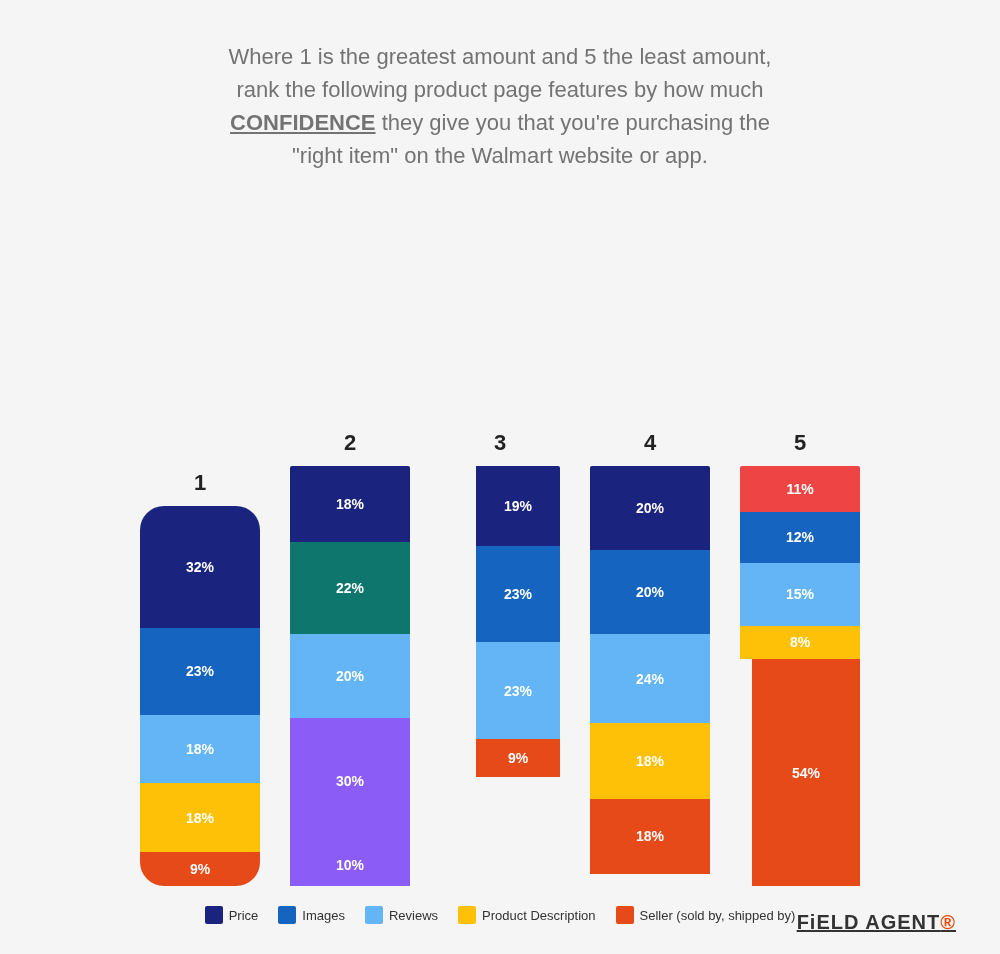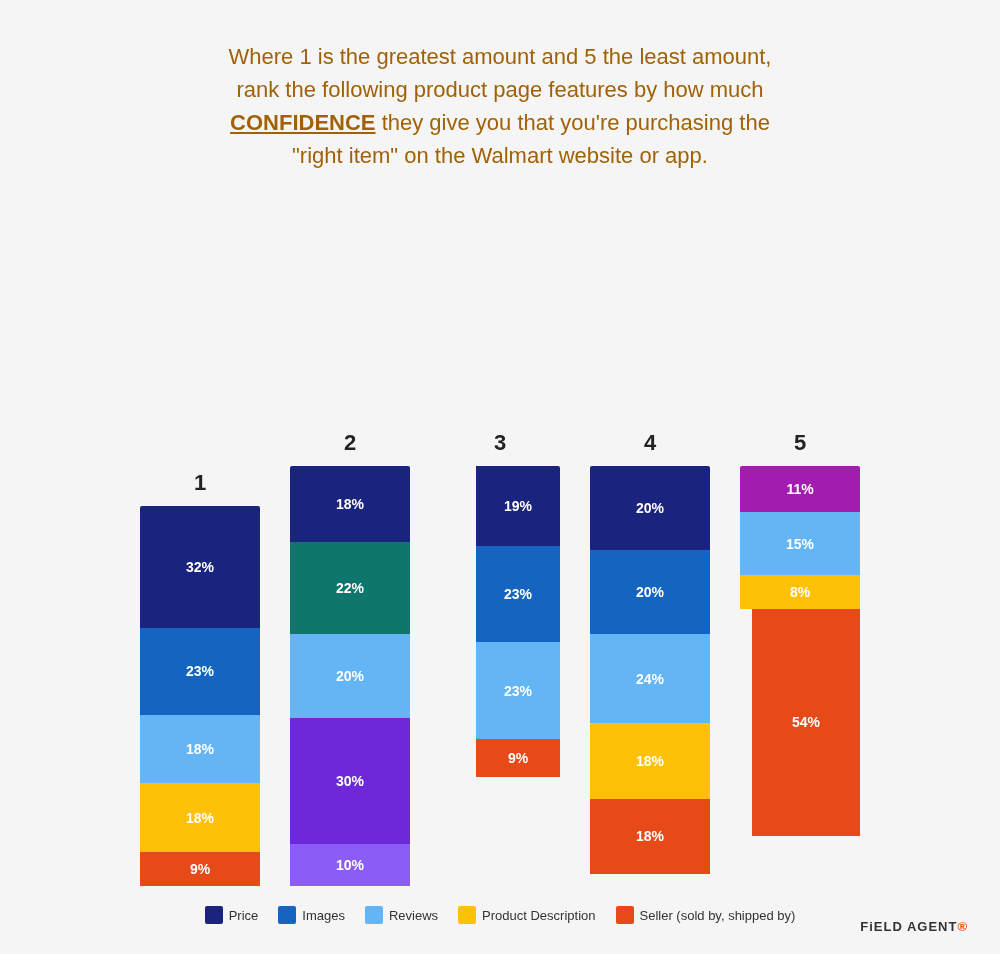--- a/index.html
+++ b/index.html
@@ -19,21 +19,21 @@
       display: flex;
       flex-direction: column;
       align-items: center;
       padding: 40px 60px 30px;
     }
     .title {
       text-align: center;
       font-size: 22px;
       font-weight: 400;
       line-height: 1.5;
-      color: #a16207;
+      color: #737373;
       max-width: 720px;
       margin-bottom: 10px;
     }
     .title strong {
       font-weight: 700;
       text-decoration: underline;
     }
     .sample-size {
       font-style: italic;
       color: #555;
@@ -90,60 +90,61 @@
       color: #333;
     }
     .legend-color {
       width: 18px;
       height: 18px;
       border-radius: 2px;
     }
     .brand {
       position: absolute;
       bottom: 20px;
-      right: 32px;
-      font-size: 13px;
+      right: 44px;
+      font-size: 20px;
       font-weight: 700;
       color: #333;
       letter-spacing: 1px;
+      text-decoration: underline;
     }
     .brand span {
       color: #e84c0d;
     }
   </style>
 </head>
 <body>
 
 <div class="container">
   <h2 class="title">
     Where 1 is the greatest amount and 5 the least amount,<br>
     rank the following product page features by how much<br>
     <strong>CONFIDENCE</strong> they give you that you're purchasing the<br>
     "right item" on the Walmart website or app.
   </h2>
   <p class="sample-size"></p>
 
   <div class="chart-area" id="chart-area">
       <div class="bar-group">
         <div class="bar-label">1</div>
-        <div class="bar" style="height: 380px;">
+        <div class="bar" style="height: 380px; border-radius: 24px;">
           <div class="bar-segment" style="height: 134.4px; background-color: rgb(26, 35, 126);">32%</div>
           <div class="bar-segment" style="height: 96.6px; background-color: rgb(21, 101, 192);">23%</div>
           <div class="bar-segment" style="height: 75.6px; background-color: rgb(100, 181, 246);">18%</div>
           <div class="bar-segment" style="height: 75.6px; background-color: rgb(255, 193, 7);">18%</div>
           <div class="bar-segment" style="height: 37.8px; background-color: rgb(230, 74, 25);">9%</div>
         </div>
       </div>
       <div class="bar-group">
         <div class="bar-label">2</div>
         <div class="bar" style="height: 420px;">
           <div class="bar-segment" style="height: 75.6px; background-color: rgb(26, 35, 126);">18%</div>
           <div class="bar-segment" style="height: 92.4px; background-color: #0f766e;">22%</div>
           <div class="bar-segment" style="height: 84px; background-color: rgb(100, 181, 246);">20%</div>
-          <div class="bar-segment" style="height: 126px; background-color: #6d28d9;">30%</div>
+          <div class="bar-segment" style="height: 126px; background-color: #8b5cf6;">30%</div>
           <div class="bar-segment" style="height: 42px; background-color: #8b5cf6;">10%</div>
         </div>
       </div>
       <div class="bar-group">
         <div class="bar-label">3</div>
         <div class="bar" style="height: 420px; padding-left: 36px;">
           <div class="bar-segment" style="height: 79.8px; background-color: rgb(26, 35, 126);">19%</div>
           <div class="bar-segment" style="height: 96.6px; background-color: rgb(21, 101, 192);">23%</div>
           <div class="bar-segment" style="height: 96.6px; background-color: rgb(100, 181, 246);">23%</div>
           <div class="bar-segment" style="height: 37.8px; background-color: rgb(230, 74, 25);">9%</div>
@@ -155,21 +156,22 @@
           <div class="bar-segment" style="height: 84px; background-color: rgb(26, 35, 126);">20%</div>
           <div class="bar-segment" style="height: 84px; background-color: rgb(21, 101, 192);">20%</div>
           <div class="bar-segment" style="height: 89px; background-color: rgb(100, 181, 246);">24%</div>
           <div class="bar-segment" style="height: 75.6px; background-color: rgb(255, 193, 7);">18%</div>
           <div class="bar-segment" style="height: 75.6px; background-color: rgb(230, 74, 25);">18%</div>
         </div>
       </div>
       <div class="bar-group">
         <div class="bar-label">5</div>
         <div class="bar" style="height: 420px;">
-          <div class="bar-segment" style="height: 46.2px; background-color: #a21caf;">11%</div>
+          <div class="bar-segment" style="height: 46.2px; background-color: #ef4444;">11%</div>
+          <div class="bar-segment" style="height: 50.4px; background-color: rgb(21, 101, 192);">12%</div>
           <div class="bar-segment" style="height: 63px; background-color: rgb(100, 181, 246);">15%</div>
           <div class="bar-segment" style="height: 33.6px; background-color: rgb(255, 193, 7);">8%</div>
           <div class="bar-segment" style="height: 226.8px; background-color: rgb(230, 74, 25); margin-left: 12px;">54%</div>
         </div>
       </div>
     </div>
 
   <div class="legend" id="legend">
       <div class="legend-item">
         <div class="legend-color" style="background-color: rgb(26, 35, 126);"></div>

